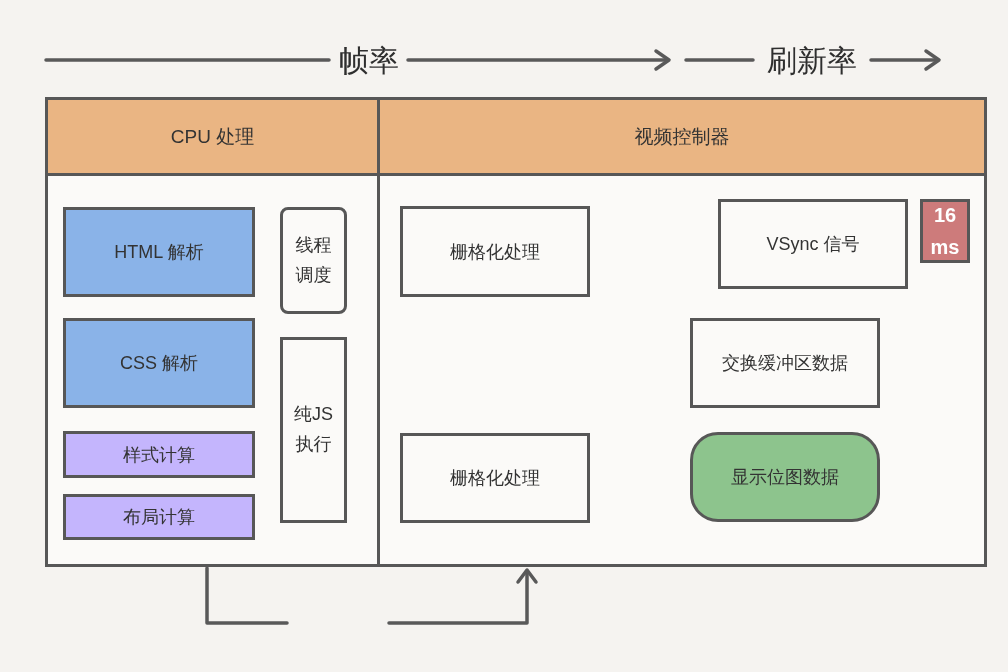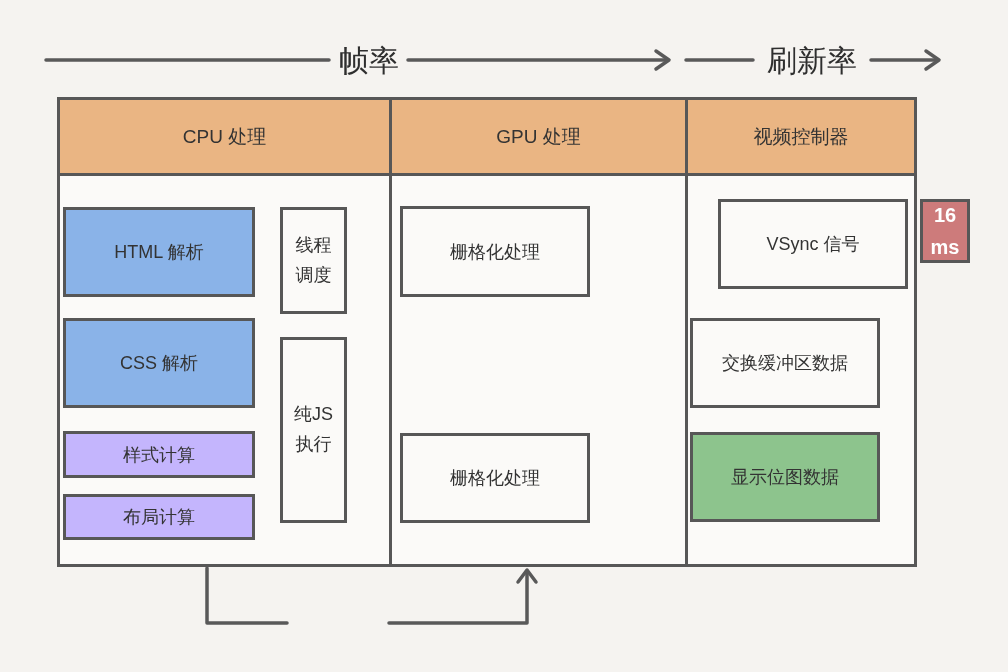--- a/index.html
+++ b/index.html
@@ -13,23 +13,23 @@
   }
   .lines{position:absolute;left:0;top:0;width:1008px;height:672px;pointer-events:none;}
   .top-label{
     position:absolute;top:41px;height:40px;
     font-size:30px;line-height:40px;text-align:center;color:#2e2e2e;
   }
   .top-label.frame{left:329px;width:80px;}
   .top-label.refresh{left:753px;width:118px;}
 
   .container{
-    position:absolute;left:45px;top:97px;width:860px;height:470px;
+    position:absolute;left:45px;top:97px;width:942px;height:470px;
     border:3px solid #575757;box-sizing:border-box;
-    display:flex;background:#86efac;margin-left:12px;
+    display:flex;background:#86efac;
   }
   .col{display:flex;flex-direction:column;box-sizing:border-box;}
   .col-1{width:332px;border-right:3px solid #575757;}
   .col-2{width:296px;border-right:3px solid #575757;}
   .col-3{flex:1;}
   .col-header{
     height:76px;box-sizing:border-box;border-bottom:3px solid #575757;
     background:#eab583;
     display:flex;align-items:center;justify-content:center;
     font-size:19px;color:#333;
@@ -38,28 +38,28 @@
 
   .box{
     position:absolute;box-sizing:border-box;
     border:3px solid #575757;background:#fbfaf8;
     display:flex;align-items:center;justify-content:center;
     font-size:18px;color:#333;text-align:center;
   }
   .box.two-line{flex-direction:column;line-height:1.65;}
   .box.blue{background:#8ab3e8;}
   .box.purple{background:#c4b5fd;}
-  .box.green{background:#8dc48d;}
+  .box.green{background:#8dc48d;border-radius:28px;}
   .box.red{background:#cd7b7b;color:#ffffff;font-weight:bold;font-size:20px;line-height:1.6;}
 
   .b-html   {left:63px; top:207px;width:192px;height:90px;}
   .b-css    {left:63px; top:318px;width:192px;height:90px;}
   .b-style  {left:63px; top:431px;width:192px;height:47px;}
   .b-layout {left:63px; top:494px;width:192px;height:46px;}
-  .b-thread {left:280px;top:207px;width:67px; height:107px;}
+  .b-thread {left:280px;top:207px;width:67px; height:107px;border-radius:8px;}
   .b-purejs {left:280px;top:337px;width:67px; height:186px;}
   .b-raster {left:400px;top:206px;width:190px;height:91px;}
   .b-bitmap {left:400px;top:433px;width:190px;height:90px;}
   .b-vsync  {left:690px;top:199px;width:190px;height:90px;margin-left:28px;}
   .b-16ms   {left:920px;top:199px;width:50px; height:64px;}
   .b-swap   {left:690px;top:318px;width:190px;height:90px;}
   .b-display{left:690px;top:432px;width:190px;height:90px;}
 
   .vector-label{
     position:absolute;left:287px;top:610px;width:102px;height:28px;
@@ -92,24 +92,20 @@
     <path d="M389,623 H527 V572"></path>
     <path d="M518,582 L527,570 L536,582"></path>
   </svg>
 
   <div class="top-label frame">帧率</div>
   <div class="top-label refresh">刷新率</div>
 
   <div class="container">
     <div class="col col-1">
       <div class="col-header">CPU 处理</div>
-      <div class="col-body"></div>
-    </div>
-    <div class="col col-2">
-      <div class="col-header">GPU 处理</div>
       <div class="col-body"></div>
     </div>
     <div class="col col-3">
       <div class="col-header">视频控制器</div>
       <div class="col-body"></div>
     </div>
   </div>
 
   <div class="box blue b-html">
     <span>HTML 解析</span>

